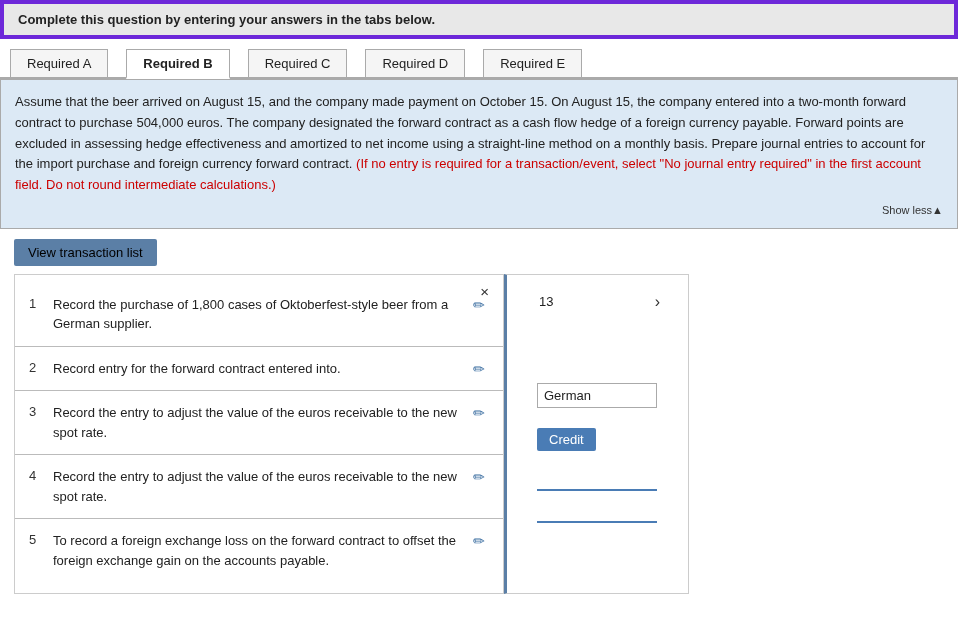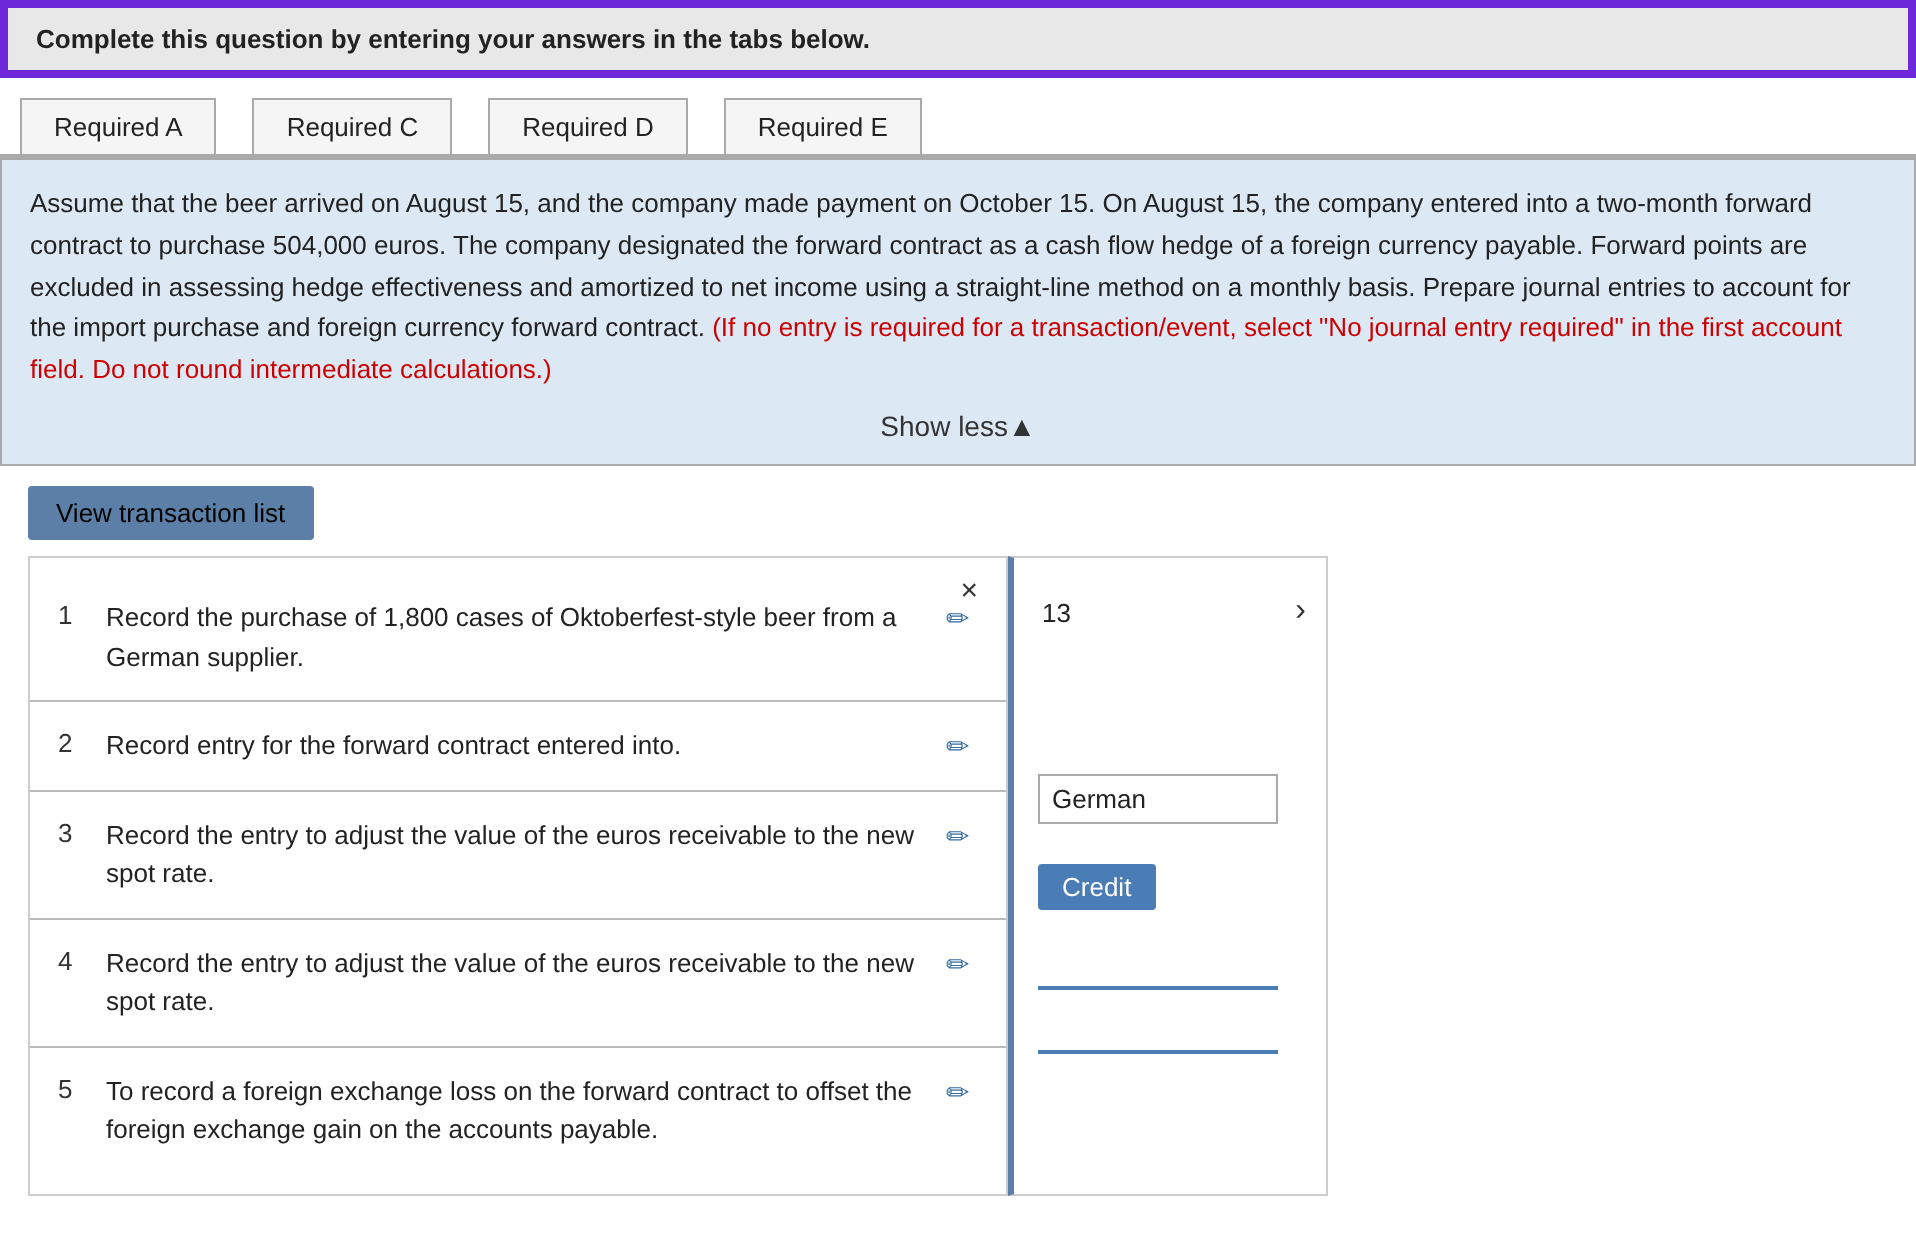--- a/index.html
+++ b/index.html
@@ -43,22 +43,22 @@
       background: #dce9f5;
       margin: 0;
       padding: 12px 14px 8px 14px;
       font-size: 13px;
       line-height: 1.6;
     }
     .scenario-box .red-text {
       color: #c00;
     }
     .show-less {
-      text-align: center;
-      font-size: 14px;
+      text-align: right;
+      font-size: 11px;
       color: #333;
       margin-top: 6px;
       cursor: pointer;
     }
     .show-less span {
       color: #333;
     }
     .view-transaction-btn {
       display: inline-block;
       background: #5b7fa6;
@@ -119,26 +119,26 @@
       min-width: 16px;
     }
     .separator {
       border: none;
       border-top: 1px solid #bbb;
       margin: 2px 0;
     }
     .right-panel {
       border: 1px solid #ccc;
       border-left: 3px solid #5b7fa6;
-      width: 160px;
+      width: 185px;
       min-height: 320px;
       background: #fff;
       position: relative;
       margin-left: 0;
-      padding: 10px 6px;
+      padding: 10px 24px;
     }
     .right-panel .number-row {
       display: flex;
       align-items: center;
       justify-content: space-between;
       padding: 8px 4px 60px 8px;
     }
     .right-panel .number-row .num-val {
       font-size: 13px;
     }
@@ -186,20 +186,21 @@
 <body>
 
 
 
 <div class="top-instruction">
   <span>Complete this question by entering your answers in the tabs below.</span>
 </div>
 
 <div class="tabs-bar">
   <div class="tab">Required A</div>
+  <div class="tab active">Required B</div>
   <div class="tab">Required C</div>
   <div class="tab">Required D</div>
   <div class="tab">Required E</div>
 </div>
 
 <div class="scenario-box">
   <span>Assume that the beer arrived on August 15, and the company made payment on October 15. On August 15, the company entered into a two-month forward contract to purchase 504,000 euros. The company designated the forward contract as a cash flow hedge of a foreign currency payable. Forward points are excluded in assessing hedge effectiveness and amortized to net income using a straight-line method on a monthly basis. Prepare journal entries to account for the import purchase and foreign currency forward contract.</span>
   <span class="red-text">(If no entry is required for a transaction/event, select "No journal entry required" in the first account field. Do not round intermediate calculations.)</span>
   <div class="show-less">
     <span>Show less▲</span>

